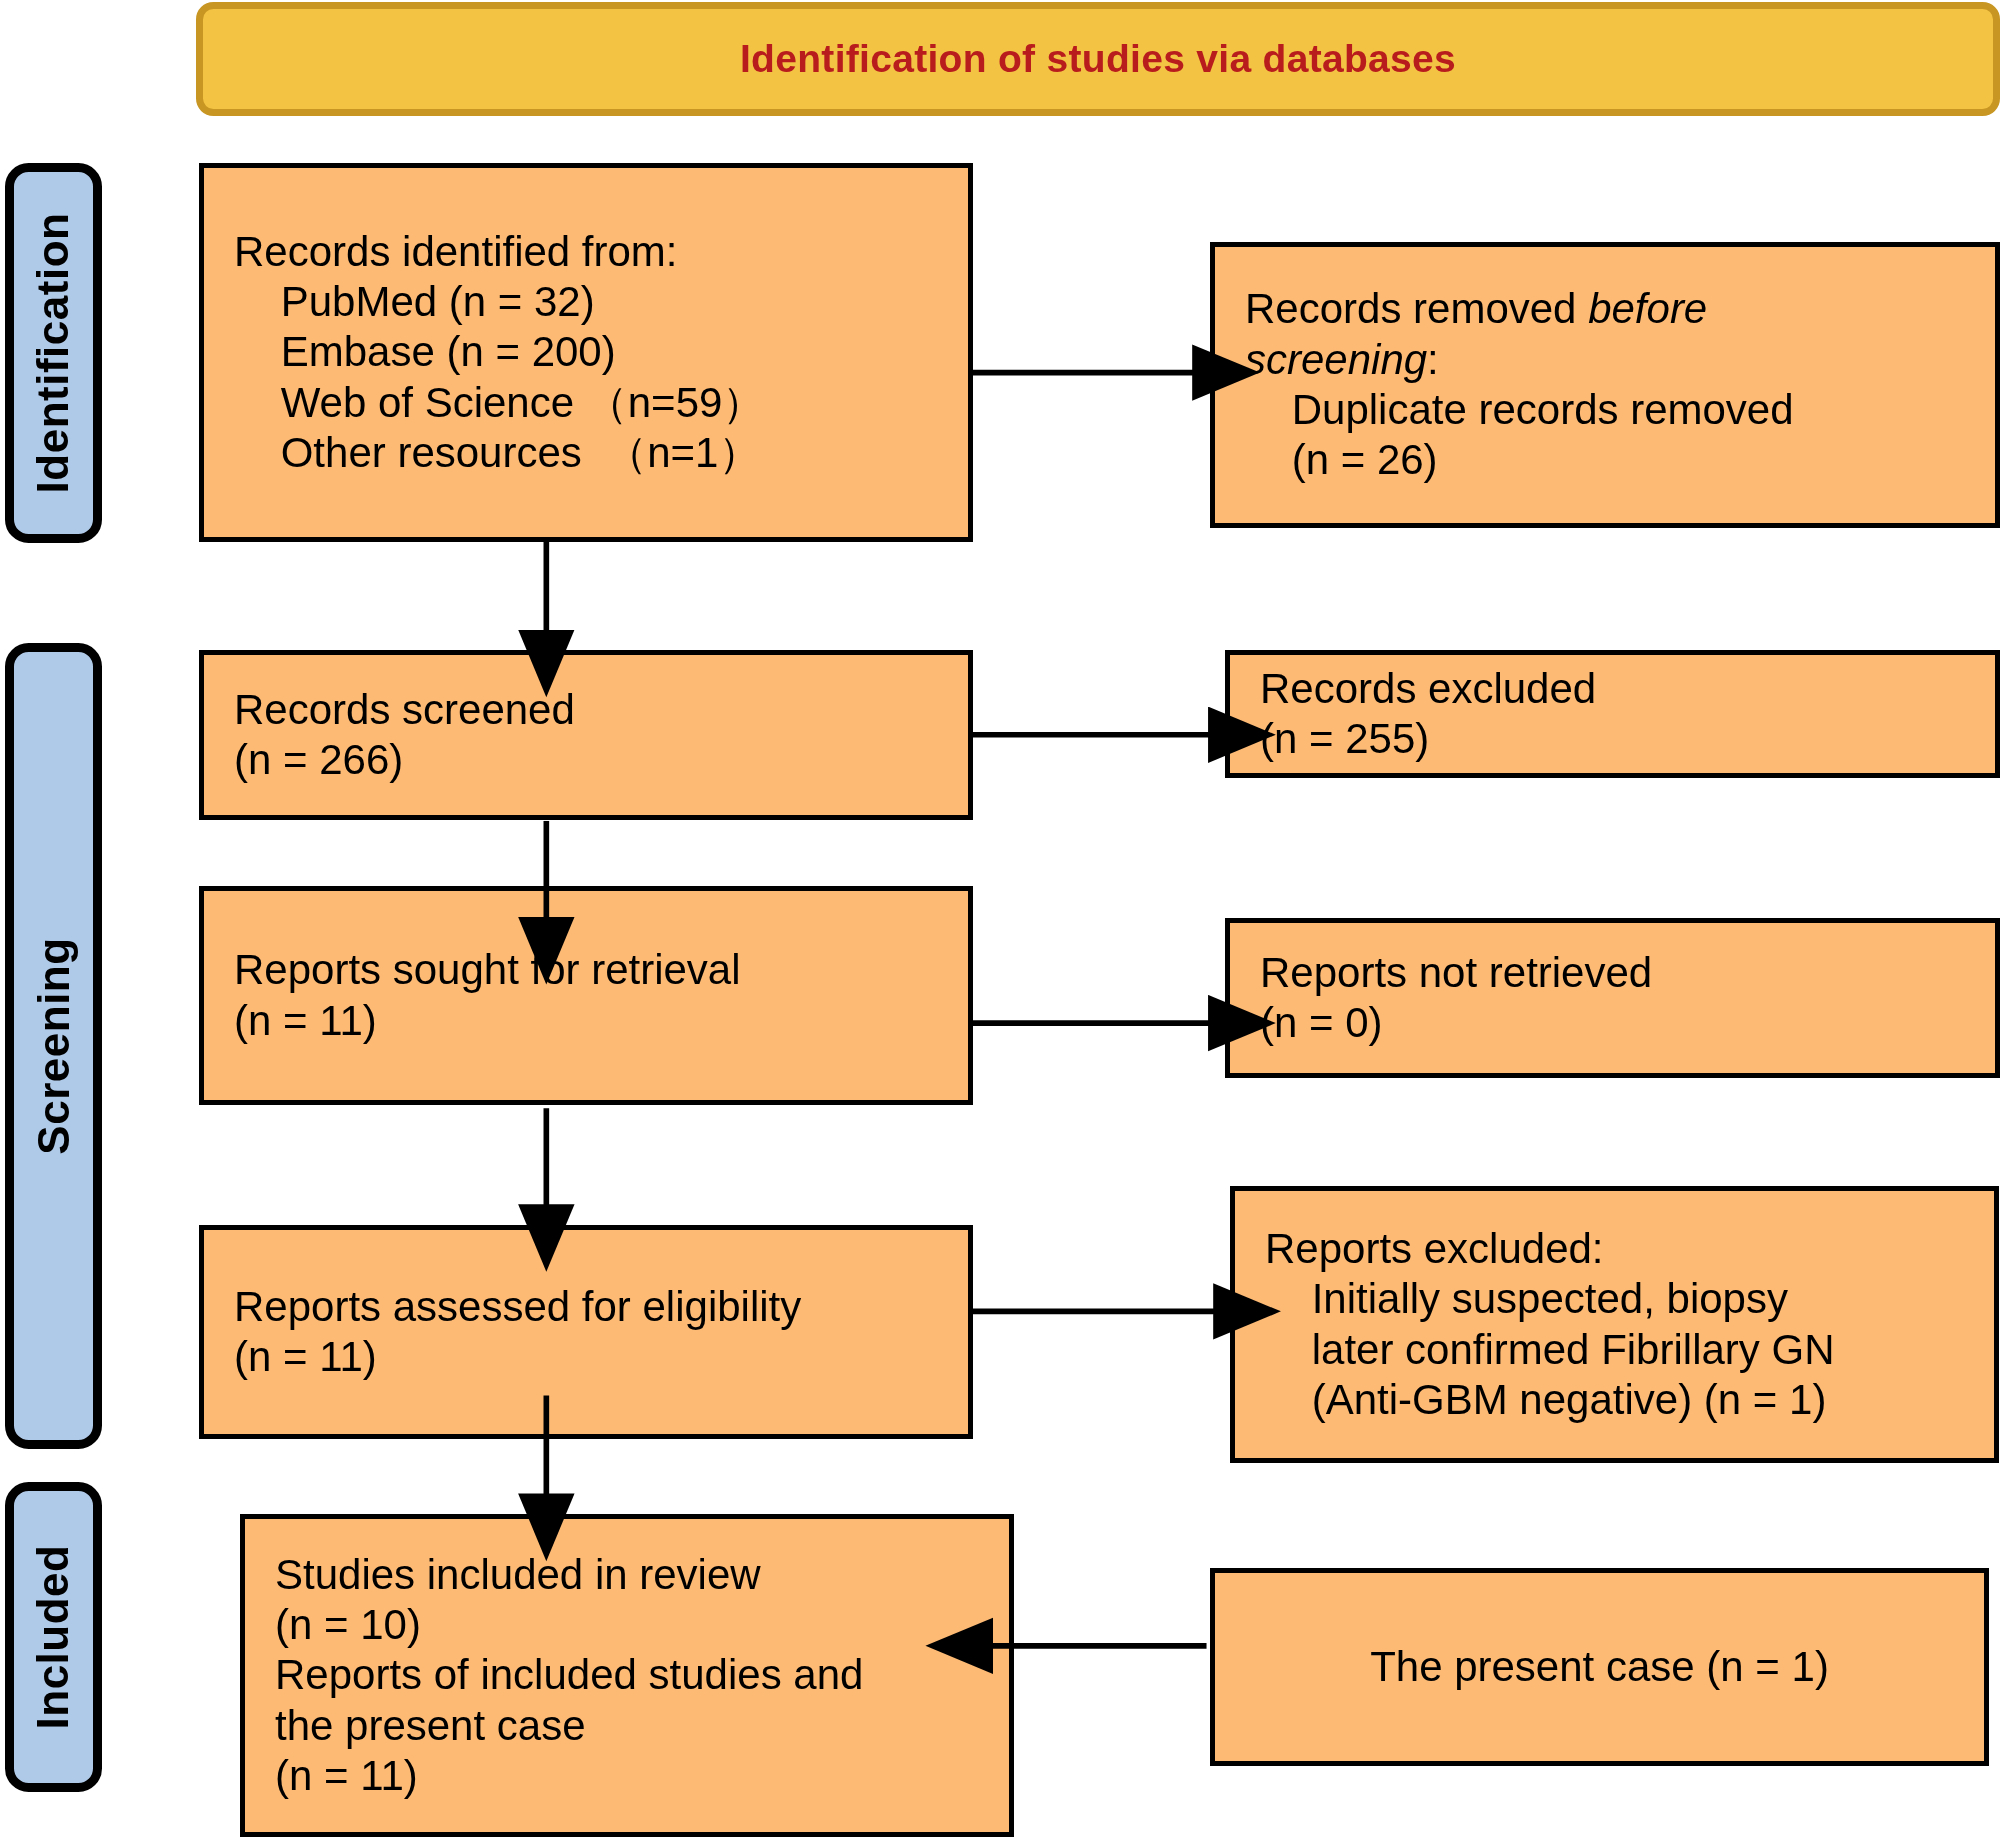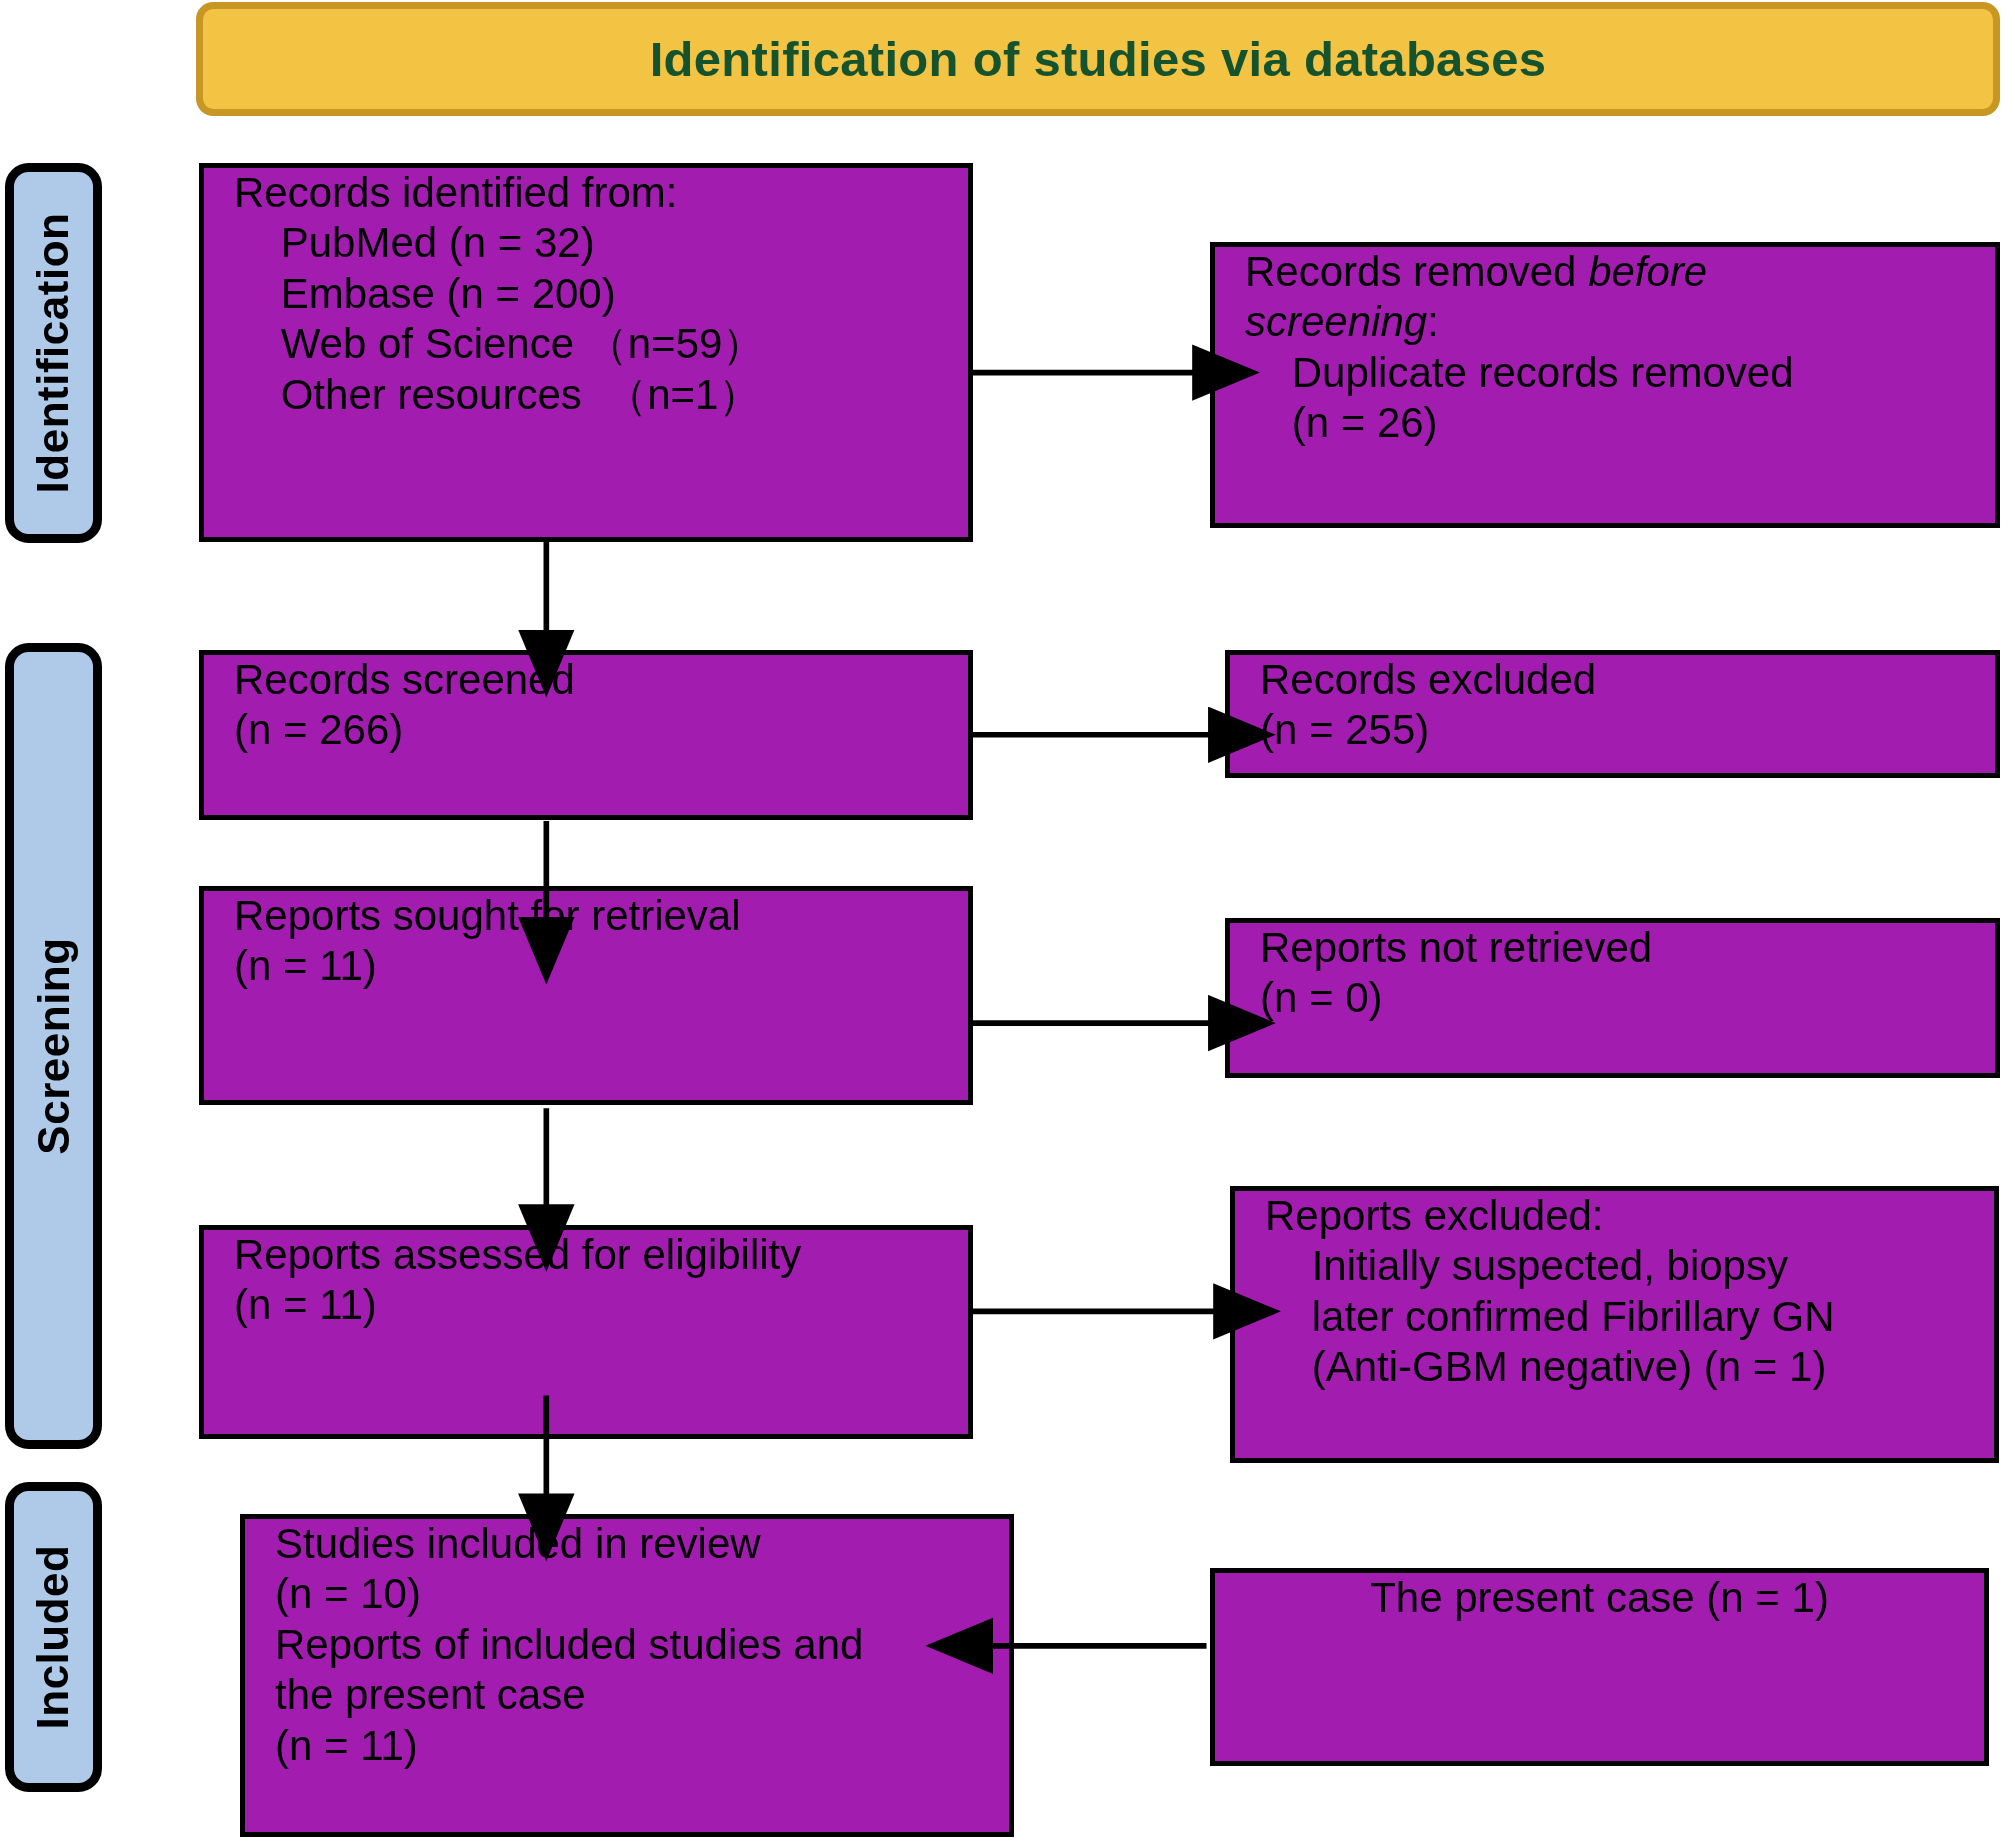--- a/index.html
+++ b/index.html
@@ -27,23 +27,23 @@
     height: 114px;
     box-sizing: border-box;
     background: #F3C344;
     border: 7.2px solid #C89622;
     border-radius: 17.4px;
     display: flex;
     align-items: center;
     justify-content: center;
   }
   .banner-title {
-    font-size: 49px;
+    font-size: 39px;
     font-weight: bold;
-    color: #14532d;
+    color: #b91c1c;
     letter-spacing: 0.3px;
     white-space: nowrap;
   }
 
   
   .stage-tab {
     position: absolute;
     box-sizing: border-box;
     background: #AFC9E8;
     border: 9.2px solid #000000;
@@ -59,24 +59,25 @@
     font-size: 44px;
     font-weight: bold;
     color: #000000;
     letter-spacing: 0.5px;
   }
 
   
   .flow-box {
     position: absolute;
     box-sizing: border-box;
-    background: #a21caf;
+    background: #fdba74;
     border: 5.6px solid #000000;
     display: flex;
     flex-direction: column;
+    justify-content: center;
   }
   .flow-box .bx-text {
     font-size: 42px;
     line-height: 1.20;
     color: #000000;
     padding: 0 0 0 30px;
     white-space: pre-wrap;
   }
   .flow-box.center-text .bx-text {
     text-align: center;

